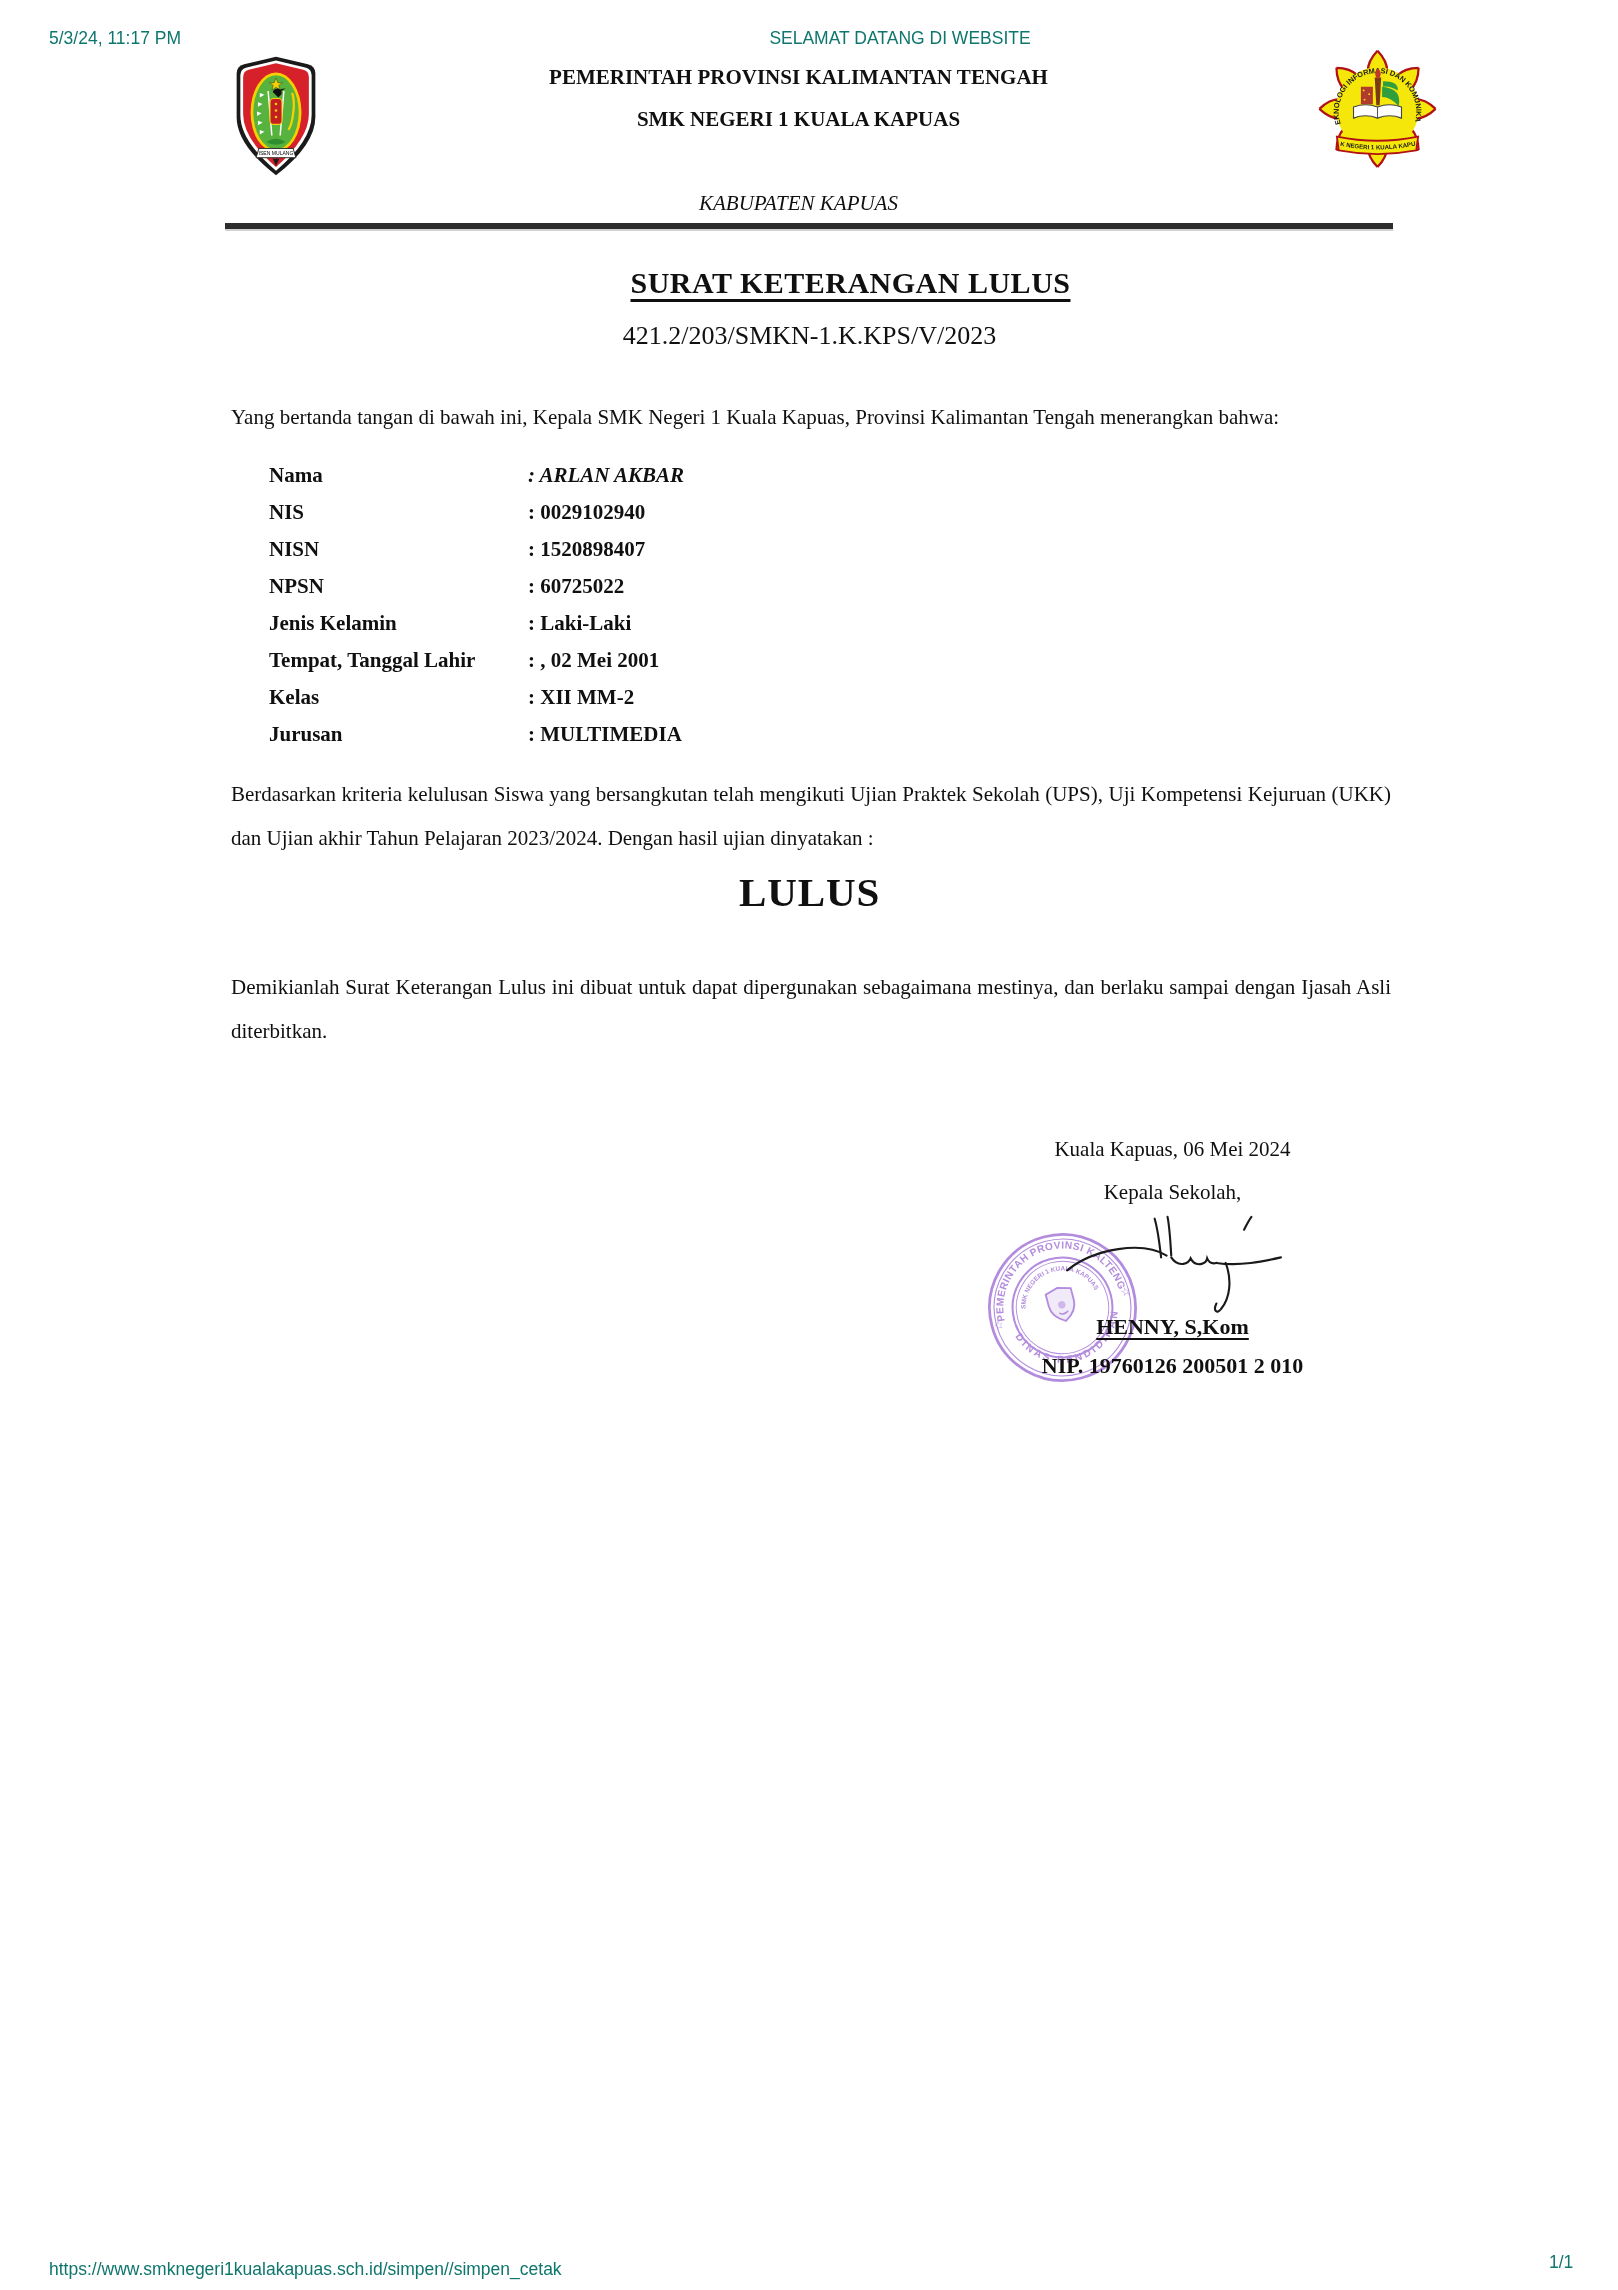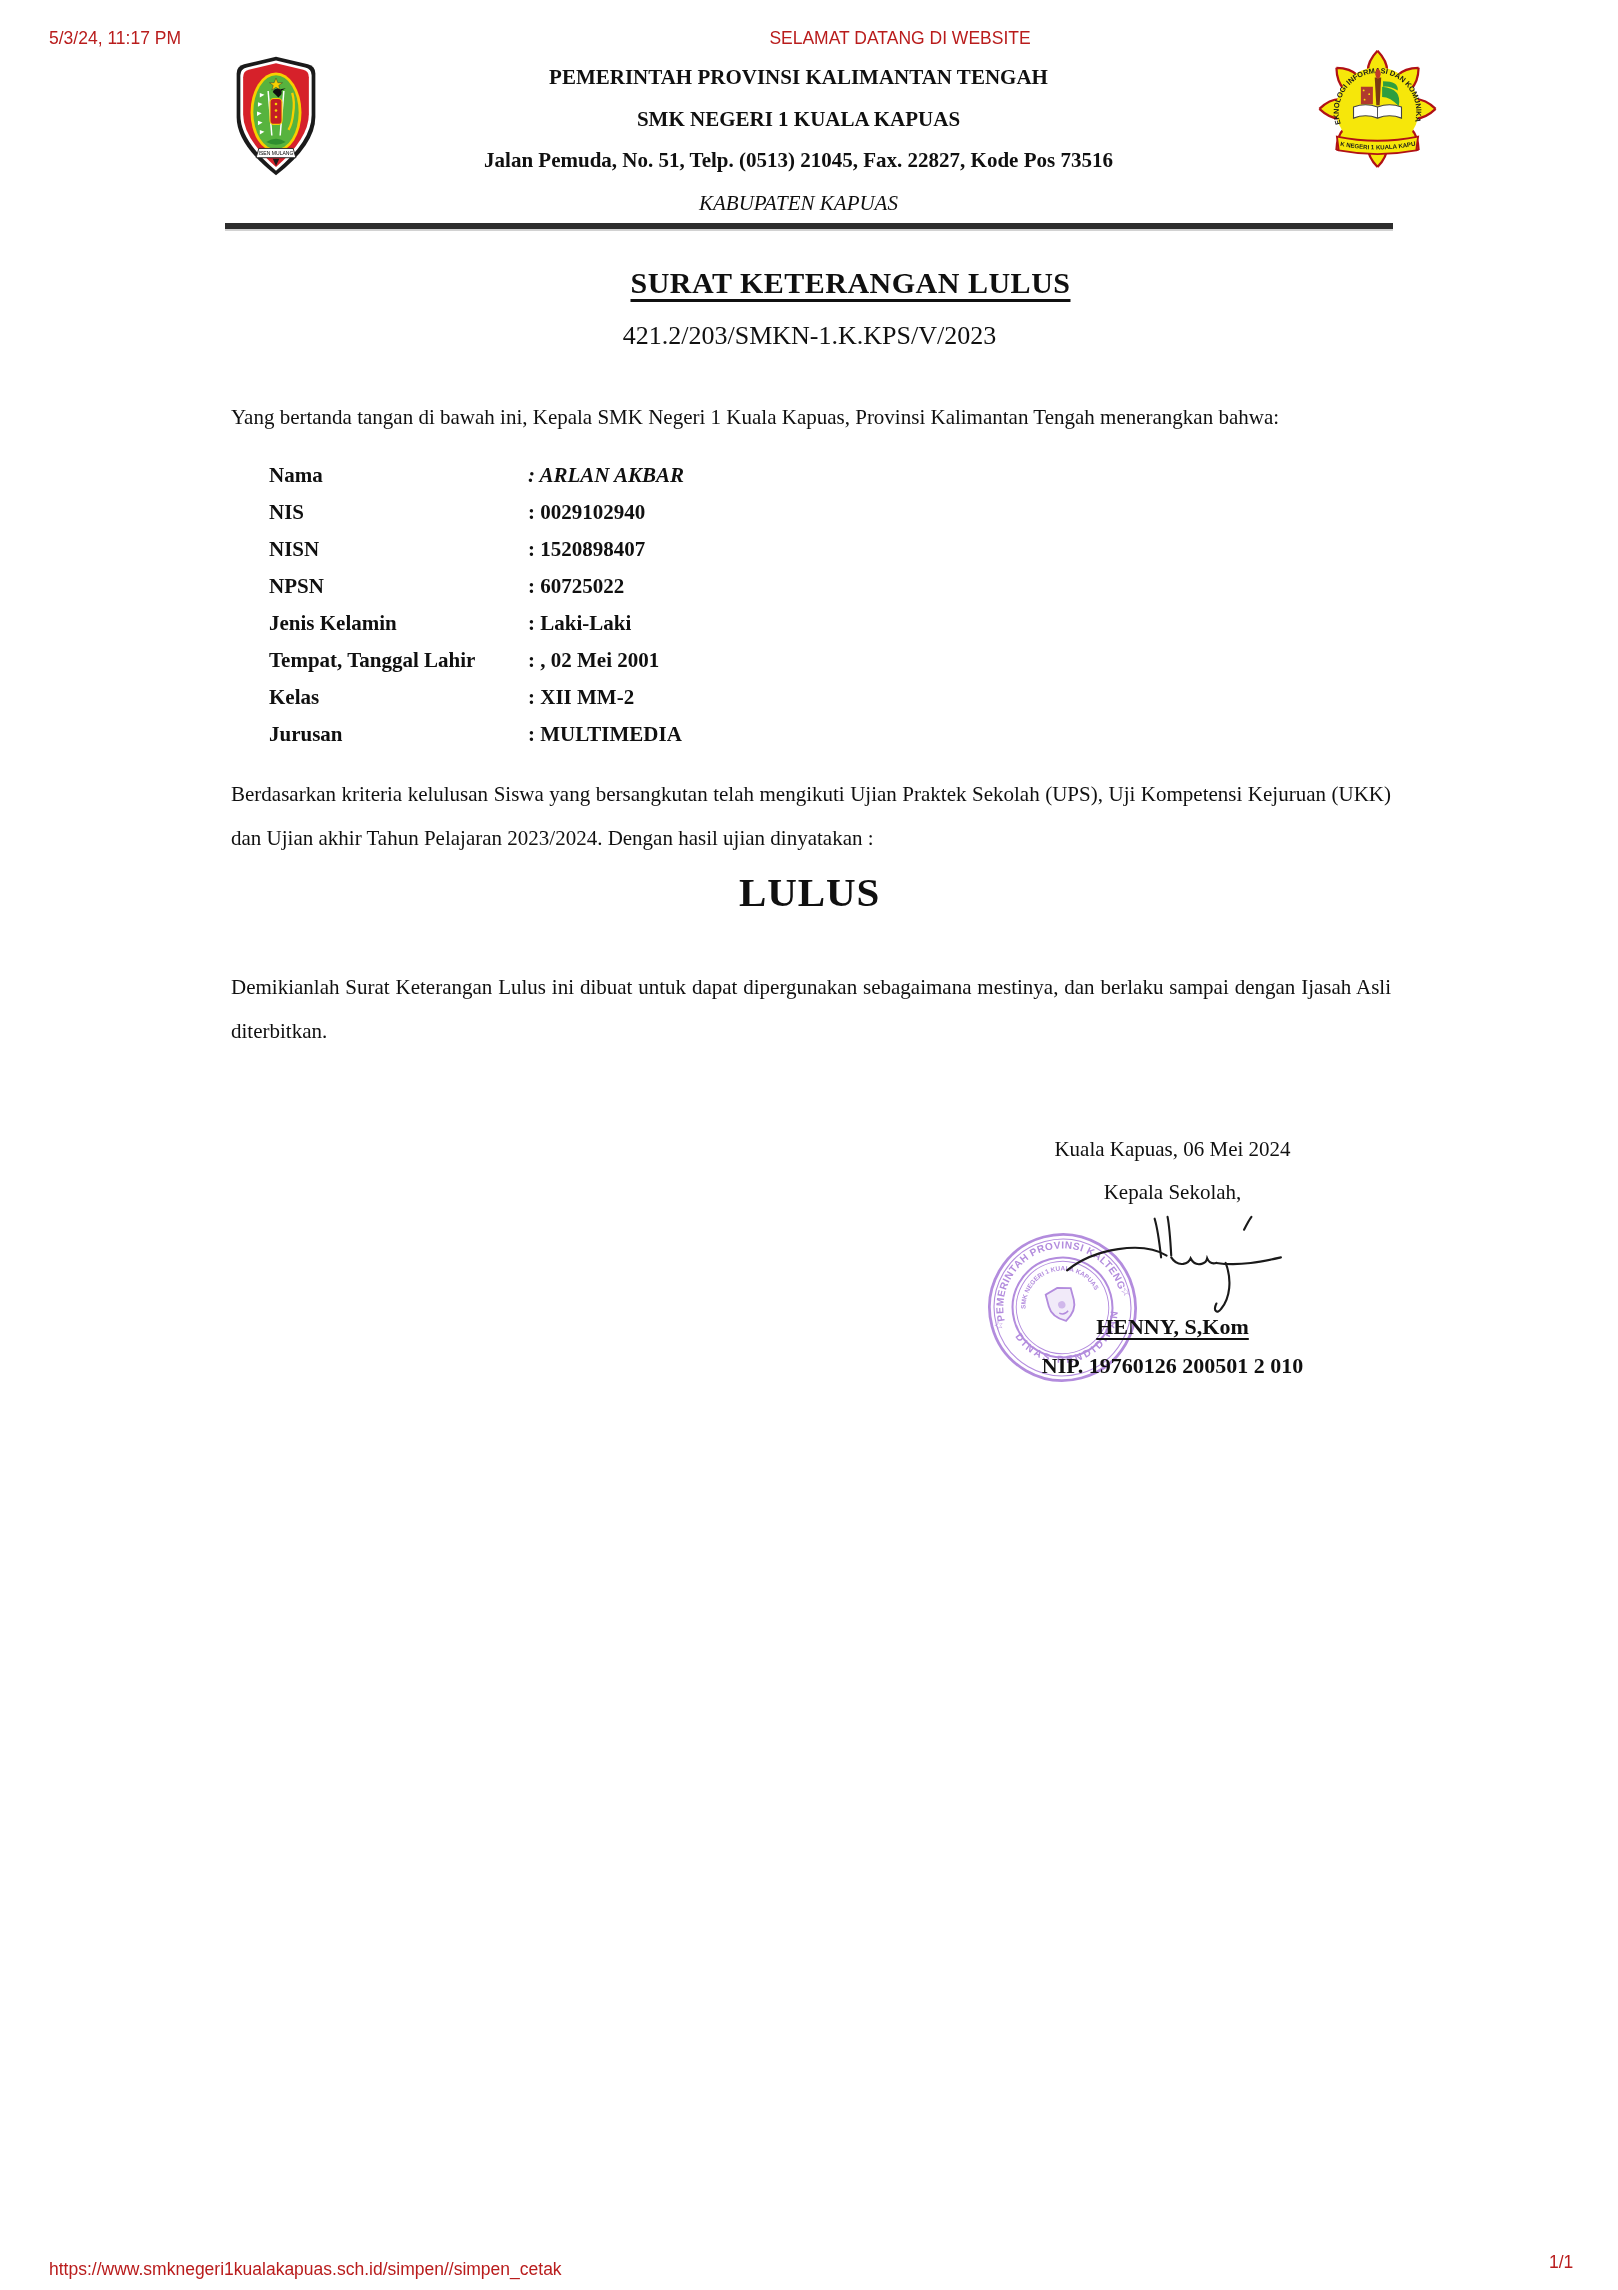--- a/index.html
+++ b/index.html
@@ -1,20 +1,20 @@
 <!DOCTYPE html>
 <html style="font-size:14.8px"><head>
 <meta charset="utf-8">
 <style>
   html,body{margin:0;padding:0;background:#ffffff;}
   .page{position:relative;width:1619px;height:2291px;background:#fff;
         font-family:"Liberation Serif","DejaVu Serif",serif;color:#101010;overflow:hidden;}
   .abs{position:absolute;}
   
-  .chrome{font-family:"Liberation Sans","DejaVu Sans",sans-serif;font-size:17.5px;color:#b91c1c;white-space:nowrap;}
+  .chrome{font-family:"Liberation Sans","DejaVu Sans",sans-serif;font-size:17.5px;color:#0f766e;white-space:nowrap;}
   
   .lh-line{left:0;width:1597px;text-align:center;font-weight:bold;font-size:21px;white-space:nowrap;}
   .lh-sub{left:0;width:1597px;text-align:center;font-style:italic;font-size:21px;white-space:nowrap;}
   .divider{left:225px;top:223px;width:1168px;height:5.5px;background:#2d2d2d;border-bottom:2.8px solid #d2d2d2;}
   
   .doc-title{left:0;width:1619px;text-align:center;font-weight:bold;font-size:30px;letter-spacing:0.5px;}
   .doc-title span{text-decoration:underline;text-decoration-thickness:2.8px;text-underline-offset:5.5px;}
   .doc-number{left:0;width:1619px;text-align:center;font-size:26px;}
   .body-text{font-size:21px;line-height:1.25;}
   .para{left:231px;width:1160px;font-size:21px;line-height:44px;text-align:justify;}
@@ -105,21 +105,20 @@
           <path id="arcBanner" d="M34 106 Q74 114 114 106"></path>
         </defs>
       <text font-size="6.6" font-weight="bold" fill="#1a1a1a" font-family="Liberation Sans, sans-serif">
         <textPath href="#arcBanner" startOffset="50%" text-anchor="middle">SMK NEGERI 1 KUALA KAPUAS</textPath>
       </text>
     </g>
   </svg>
 
   <div class="abs lh-line" style="top:65px;">PEMERINTAH PROVINSI KALIMANTAN TENGAH</div>
   <div class="abs lh-line" style="top:107px;">SMK NEGERI 1 KUALA KAPUAS</div>
-  <div class="abs lh-line" style="top:148px;">Jalan Pemuda, No. 51, Telp. (0513) 21045, Fax. 22827, Kode Pos 73516</div>
   <div class="abs lh-sub" style="top:191px;">KABUPATEN KAPUAS</div>
   <div class="abs divider"></div>
 
   <div class="abs doc-title" style="top:266px;margin-left:41px;">
     <span>SURAT KETERANGAN LULUS</span>
   </div>
   <div class="abs doc-number" style="top:321px;">421.2/203/SMKN-1.K.KPS/V/2023</div>
 
   <div class="abs body-text" style="left:231px;top:404px;width:1160px;">Yang bertanda tangan di bawah ini, Kepala SMK Negeri 1 Kuala Kapuas, Provinsi Kalimantan Tengah menerangkan bahwa:</div>
 

